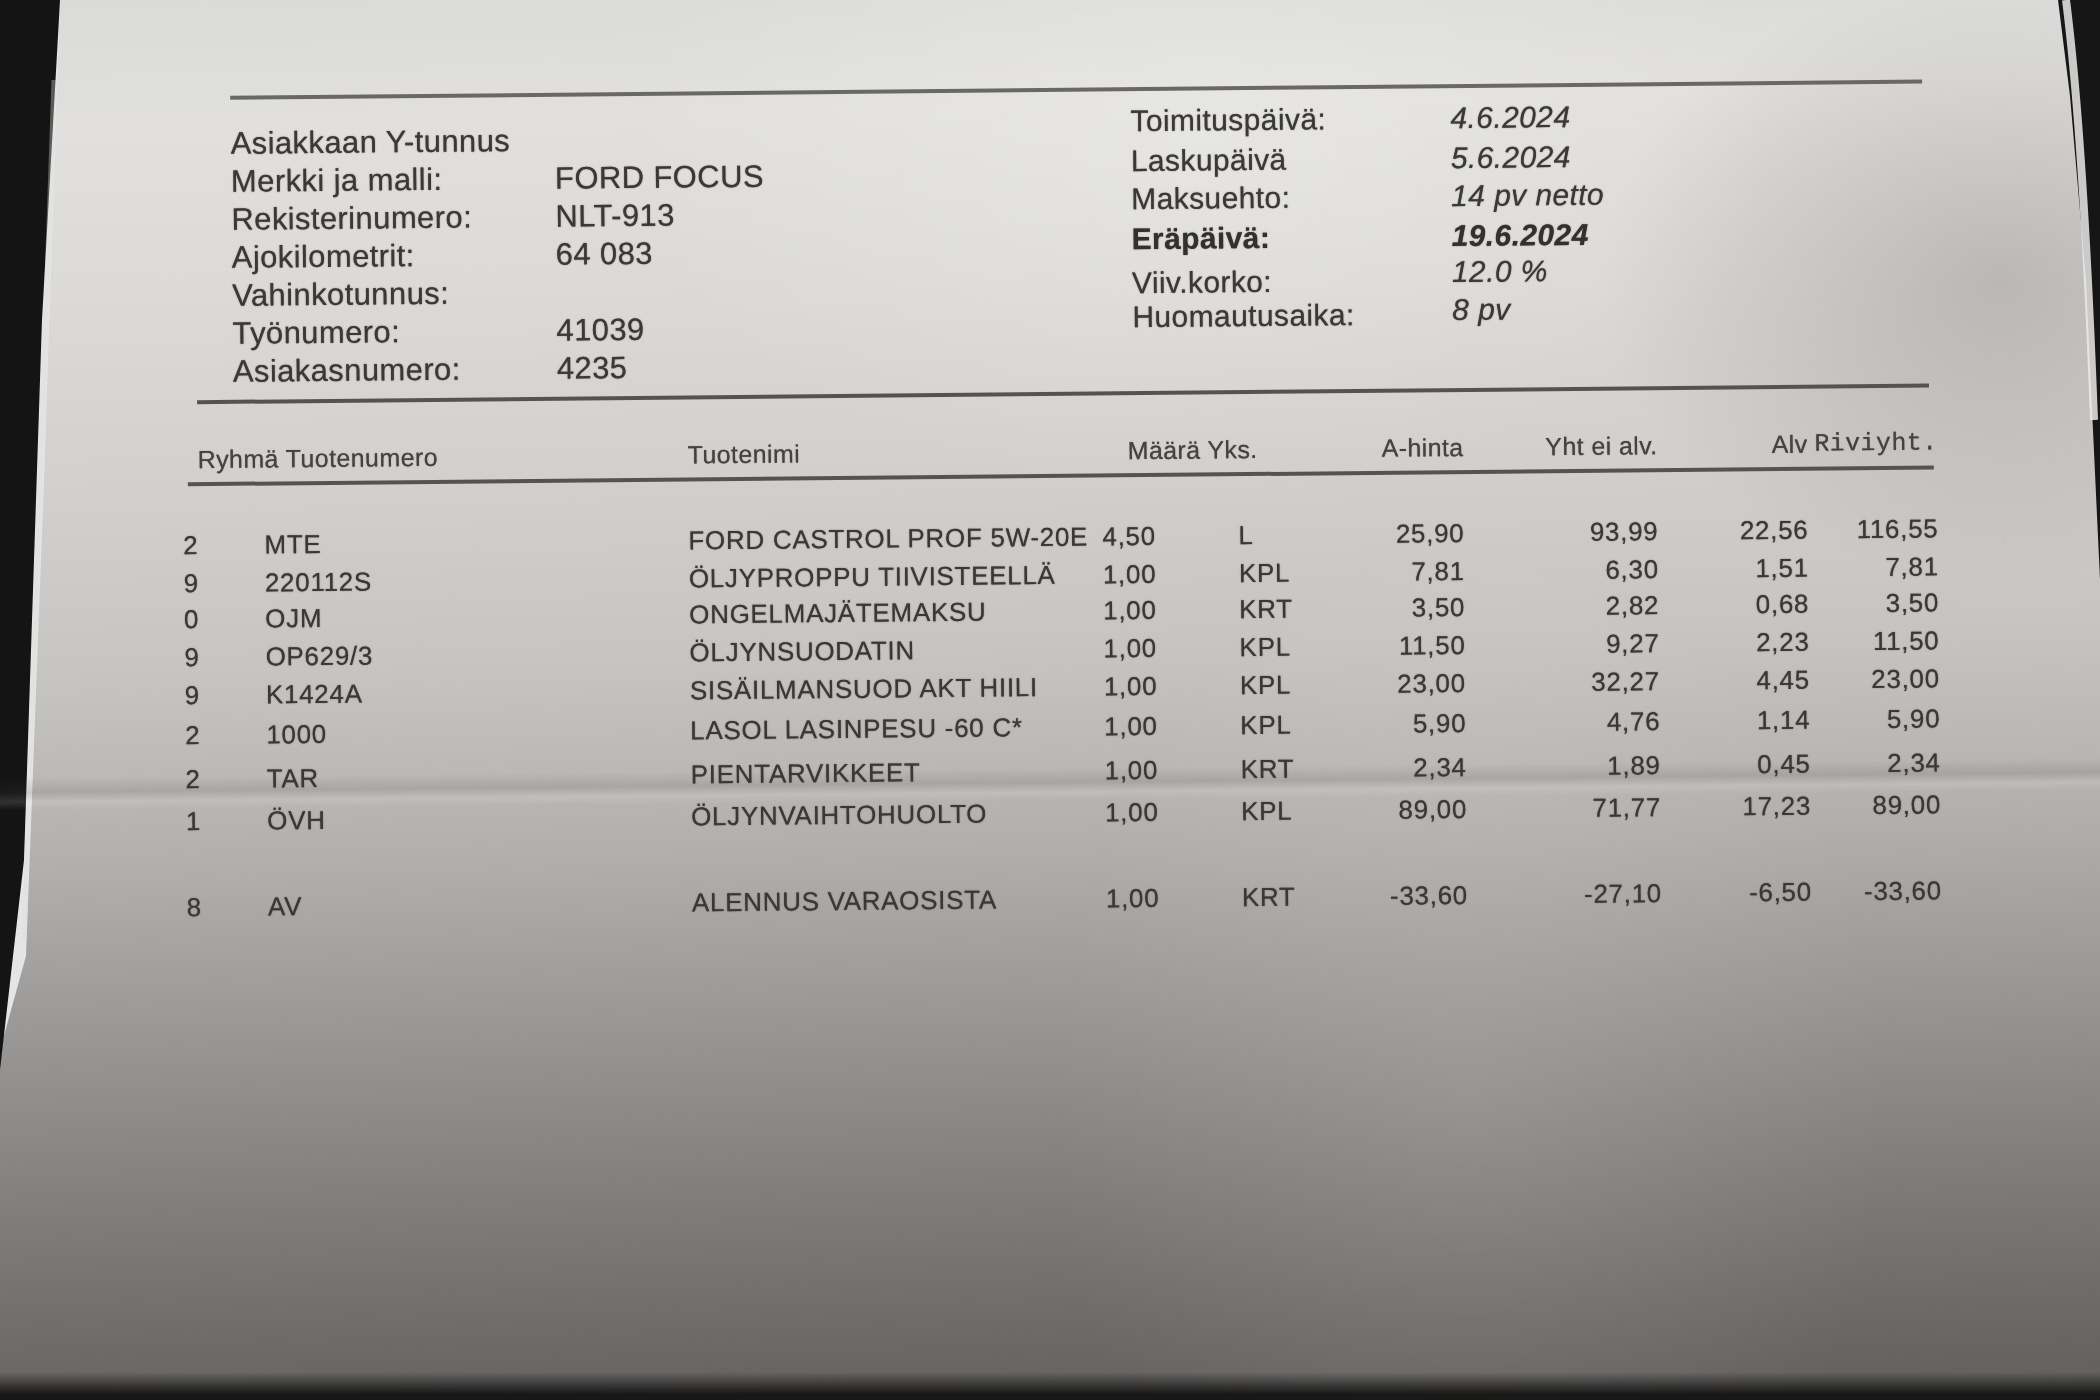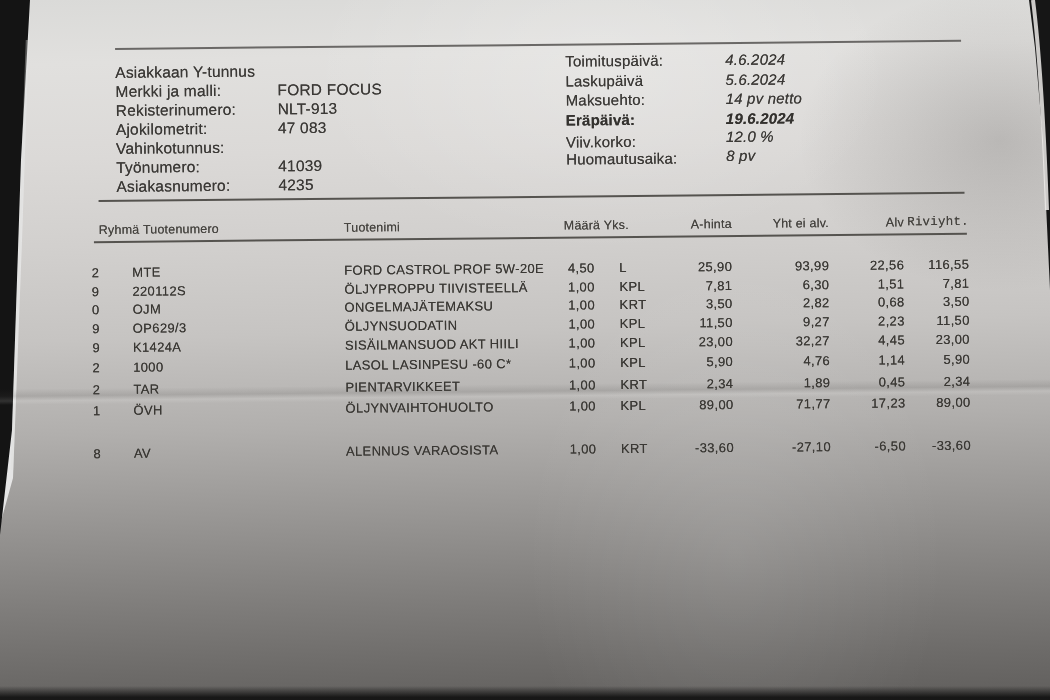--- a/index.html
+++ b/index.html
@@ -62,21 +62,21 @@
   
   .th-row,.trow{position:absolute; left:0; width:1050px; height:16px; white-space:nowrap;}
   .th-row{font-size:12.5px; color:#45433f; letter-spacing:0.2px;
           text-shadow:0 0 0.5px rgba(60,58,54,0.8);}
   .trow{font-size:13px; color:#3a3834; letter-spacing:0.35px;
         text-shadow:0 0 0.6px rgba(55,53,49,0.85);}
   .cell{position:absolute; top:0;}
   .c-group {left:60px;  width:40px;  text-align:right;}
   .c-pnum  {left:133px; width:130px; text-align:left;}
   .c-pname {left:345px; width:270px; text-align:left;}
-  .c-qty   {left:552px; width:60px;  text-align:center;}
+  .c-qty   {left:552px; width:60px;  text-align:left;}
   .c-unit  {left:620px; width:42px;  text-align:left;}
   .c-ahinta{left:653px; width:80px;  text-align:right;}
   .c-yht   {left:745px; width:85px;  text-align:right;}
   .c-alv   {left:843px; width:62px;  text-align:right;}
   .c-riv   {left:898px; width:72px;  text-align:right;}
   
   .h-name {left:345px; width:270px; text-align:left;}
   .h-qty  {left:565px; width:87px;  text-align:left;}
   .h-ahinta{left:653px;width:80px;  text-align:right;}
   .h-yht  {left:745px; width:85px;  text-align:right;}
@@ -101,21 +101,21 @@
   <div id="content">
 
     <div class="rule" style="left:118px; top:44px; width:846px;"></div>
     <div class="rule dark" style="left:100px; top:196px; width:866px;"></div>
     <div class="rule dark" style="left:95px; top:237px; width:873px;"></div>
 
     <div>
       <div class="hl-row" style="top:60px"><span>Asiakkaan Y-tunnus</span><span class="val"></span></div>
       <div class="hl-row" style="top:79px"><span>Merkki ja malli:</span><span class="val">FORD FOCUS</span></div>
       <div class="hl-row" style="top:98px"><span>Rekisterinumero:</span><span class="val">NLT-913</span></div>
-      <div class="hl-row" style="top:117px"><span>Ajokilometrit:</span><span class="val">47 083</span></div>
+      <div class="hl-row" style="top:117px"><span>Ajokilometrit:</span><span class="val">64 083</span></div>
       <div class="hl-row" style="top:136px"><span>Vahinkotunnus:</span><span class="val"></span></div>
       <div class="hl-row" style="top:155px"><span>Työnumero:</span><span class="val">41039</span></div>
       <div class="hl-row" style="top:174px"><span>Asiakasnumero:</span><span class="val">4235</span></div>
     </div>
 
     <div>
       <div class="hr-row" style="top:53px"><span>Toimituspäivä:</span><span class="val">4.6.2024</span></div>
       <div class="hr-row" style="top:72.5px"><span>Laskupäivä</span><span class="val">5.6.2024</span></div>
       <div class="hr-row" style="top:92px"><span>Maksuehto:</span><span class="val">14 pv netto</span></div>
       <div class="hr-row bold" style="top:111.5px"><span>Eräpäivä:</span><span class="val">19.6.2024</span></div>

